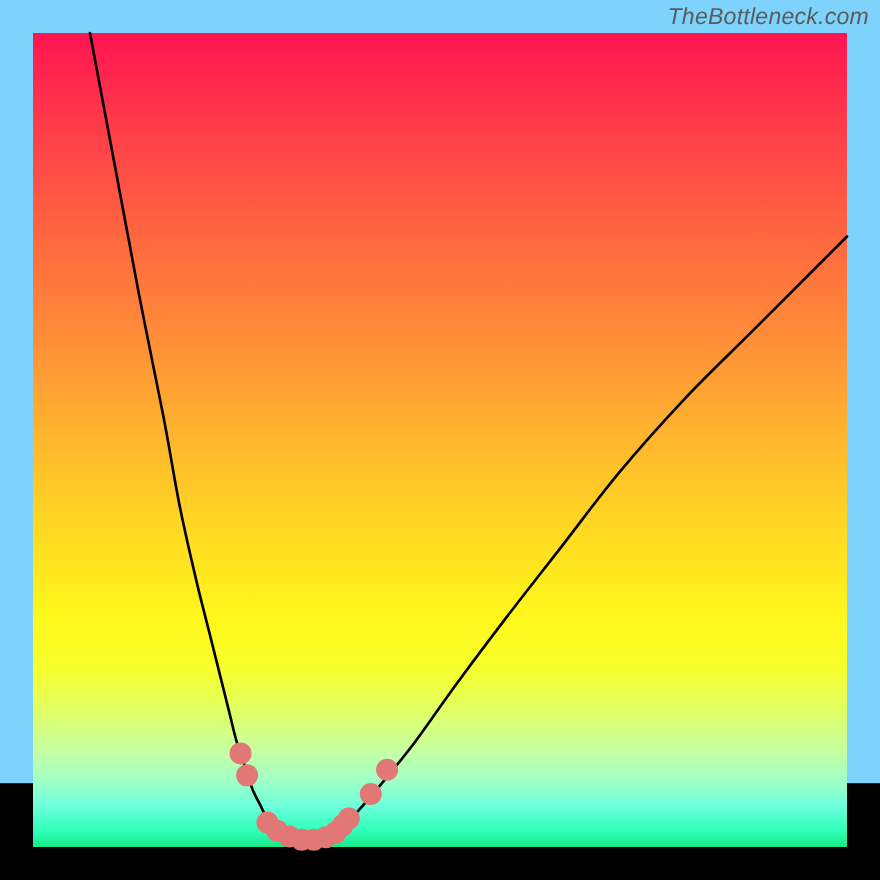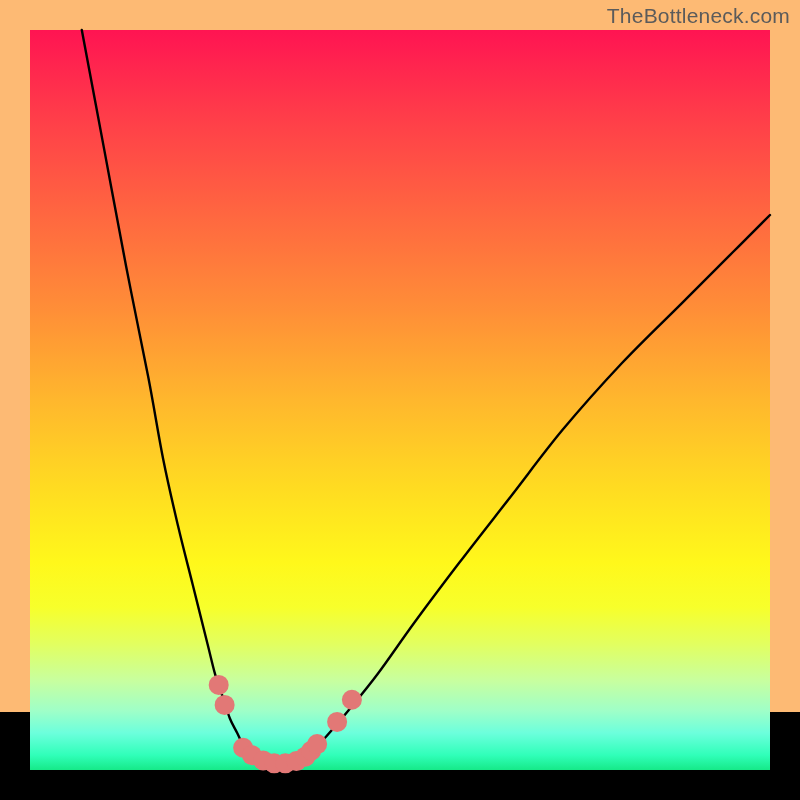--- a/index.html
+++ b/index.html
@@ -10,21 +10,22 @@
     background: #000;
     overflow: hidden;
     font-family: Arial, Helvetica, sans-serif;
   }
   .frame {
     position: absolute;
     left: 0;
     top: 0;
     width: 800px;
     height: 712px;
-    background: #fdba74;
+    background: #7dd3fc;
+    font-style: italic;
   }
   .plot {
     position: absolute;
     left: 30px;
     top: 30px;
     width: 740px;
     height: 740px;
     background: linear-gradient(
       to bottom,
       #ff1452 0%,

